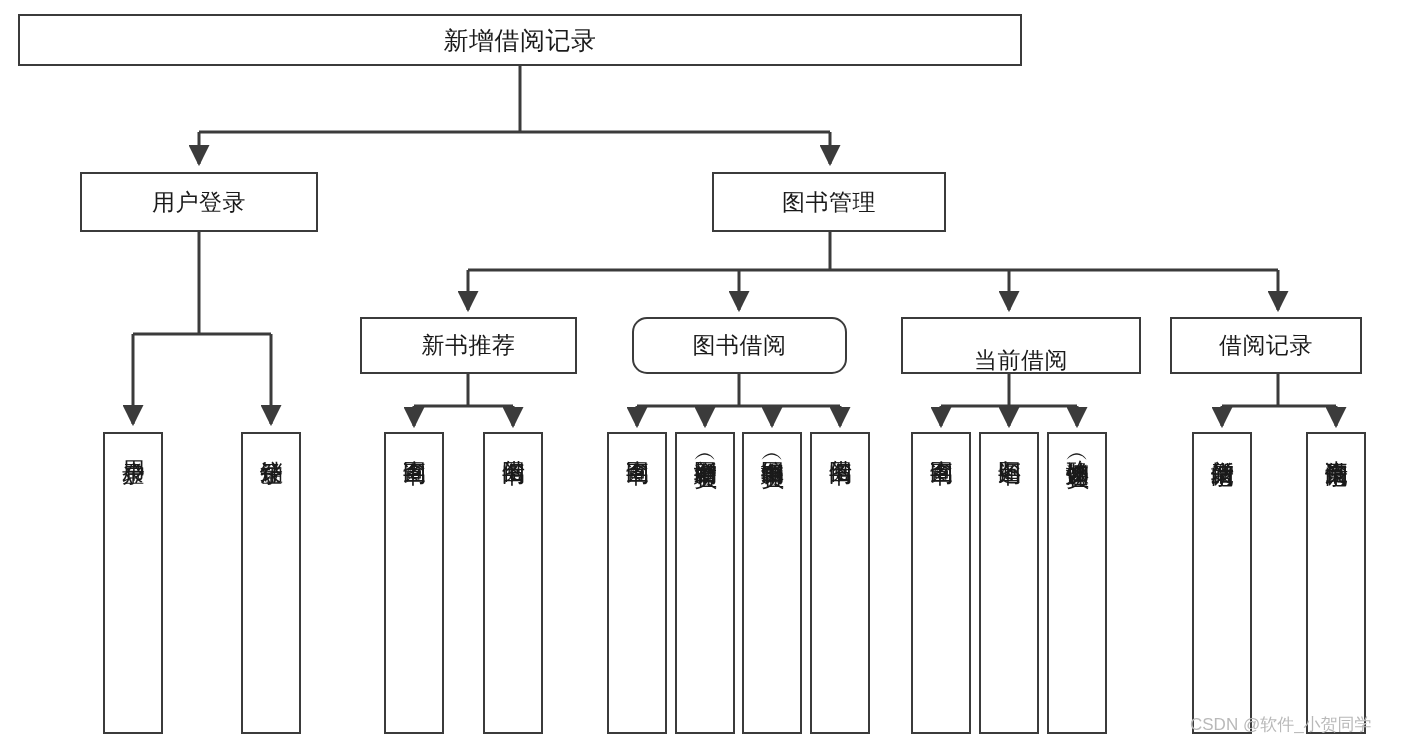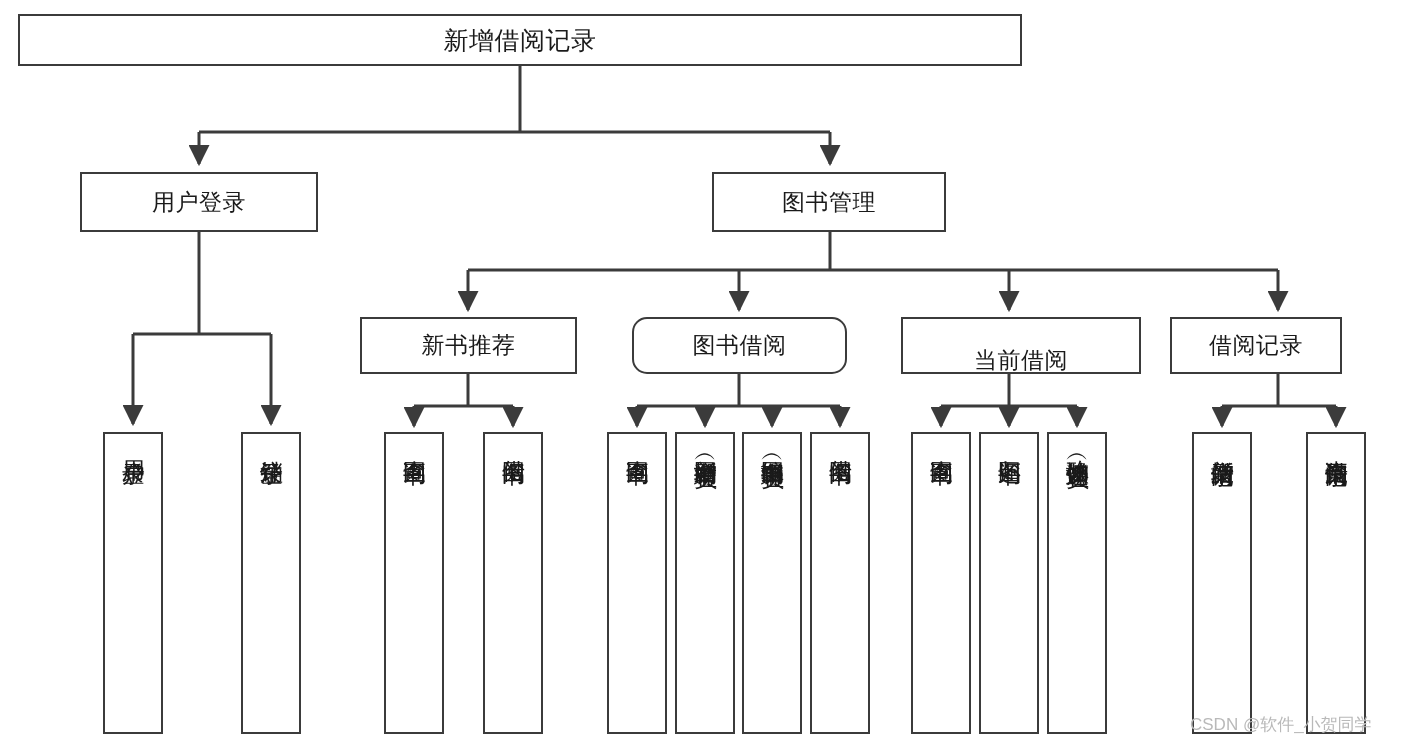--- a/index.html
+++ b/index.html
@@ -145,21 +145,21 @@
   </div>
 
   <div class="node horiz" style="left:632px; top:317px; width:215px; height:57px;border-radius:15px;">
     <span class="node-label">图书借阅</span>
   </div>
 
   <div class="node horiz" style="left:901px; top:317px; width:240px; height:57px;align-items:flex-end;">
     <span class="node-label">当前借阅</span>
   </div>
 
-  <div class="node horiz" style="left:1170px; top:317px; width:172px; height:57px;">
+  <div class="node horiz" style="left:1170px; top:317px; width:192px; height:57px;">
     <span class="node-label">借阅记录</span>
   </div>
 
   <div class="node vert" style="left:103px; top:432px; width:60px; height:302px;">
     <span class="node-label">用户登录</span>
   </div>
 
   <div class="node vert" style="left:241px; top:432px; width:60px; height:302px;">
     <span class="node-label">注销登录</span>
   </div>

